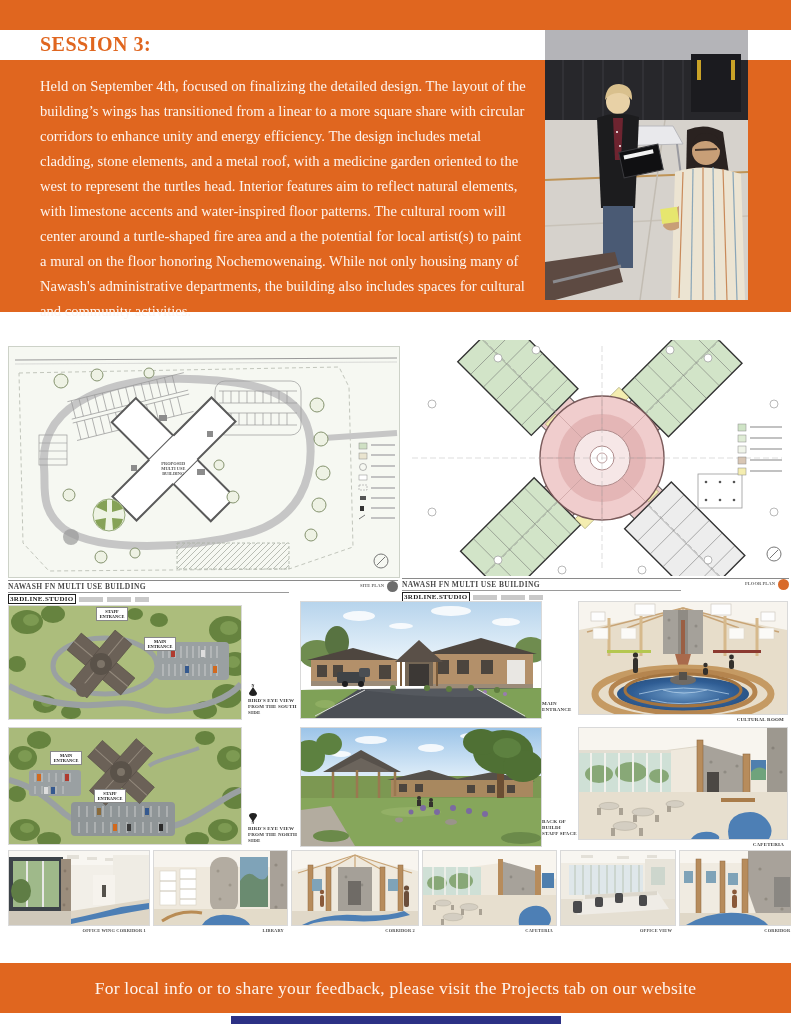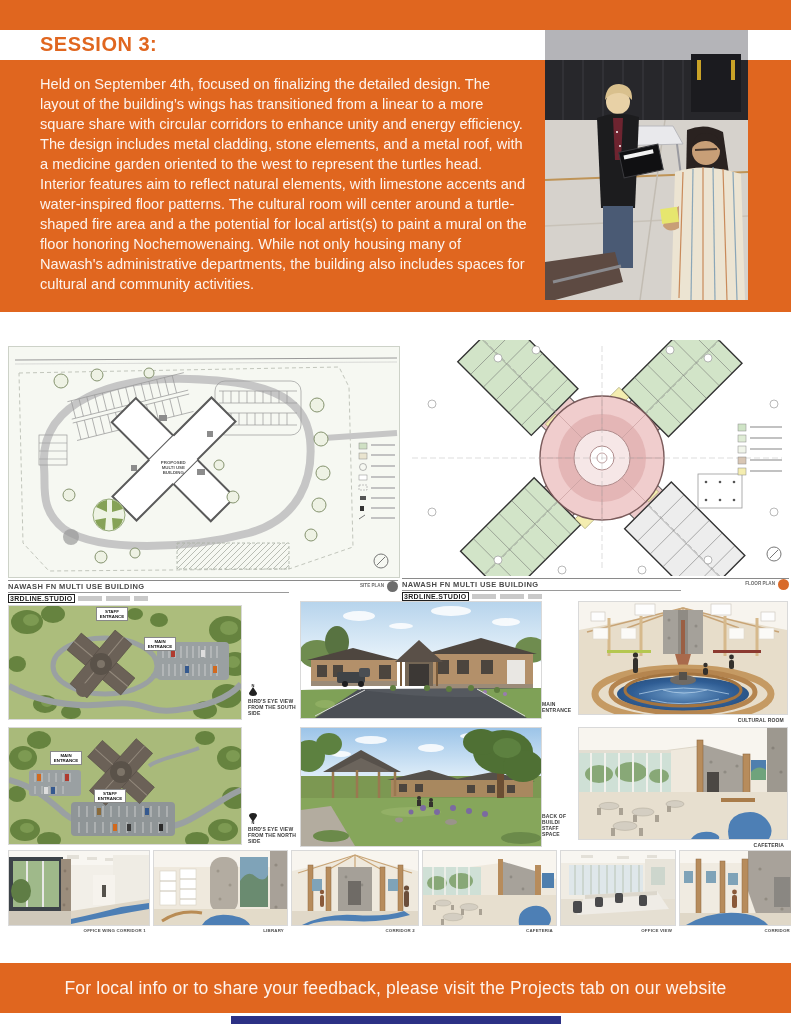--- a/index.html
+++ b/index.html
@@ -1,24 +1,24 @@
 <!DOCTYPE html>
 <html><head>
 <meta charset="utf-8">
 <style>
   html,body{margin:0;padding:0;background:#ffffff;}
   .page{position:relative;width:791px;height:1024px;background:#fff;overflow:hidden;
-        font-family:Liberation Sans, sans-serif;}
+        font-family:Liberation Serif, serif;}
   .abs{position:absolute;}
   
   .topbar{left:0;top:0;width:791px;height:30px;background:#e0661f;}
   .titlestrip{left:0;top:30px;width:791px;height:30px;background:#ffffff;}
   .session-title{left:40px;top:33px;font-size:20px;font-weight:700;color:#e0661f;letter-spacing:.5px;}
   .introblock{left:0;top:60px;width:791px;height:252px;background:#e0661f;}
-  .introtext{left:40px;top:74px;width:487px;color:#fdf4ee;font-size:14.6px;line-height:20px;font-weight:500;}
+  .introtext{left:40px;top:74px;width:487px;color:#fdf4ee;font-size:14.6px;line-height:25px;font-weight:500;}
   .photo{left:545px;top:30px;width:203px;height:270px;}
   
   .sheet{background:#fff;}
   .planimg{display:block;}
   .titleblock{border-top:1px solid #8a8a8a;margin-top:2px;padding-top:1px;position:relative;}
   .proj-title{font-size:7.5px;font-weight:700;color:#4a4a4a;letter-spacing:.4px;border-bottom:1px solid #9a9a9a;padding-bottom:1px;width:72%;}
   .studio-line{display:flex;align-items:center;gap:3px;margin-top:1px;}
   .studio{font-size:7px;font-weight:900;color:#1f1f1f;letter-spacing:.3px;border:1px solid #1f1f1f;padding:0 1px;}
   .studio-meta{width:70px;height:5px;background:repeating-linear-gradient(to right,#c9c9c9 0 24px,transparent 24px 28px);}
   .sheetlabel{position:absolute;right:14px;top:2px;text-align:right;font-size:4.6px;font-weight:700;color:#6a6a6a;line-height:5px;}

